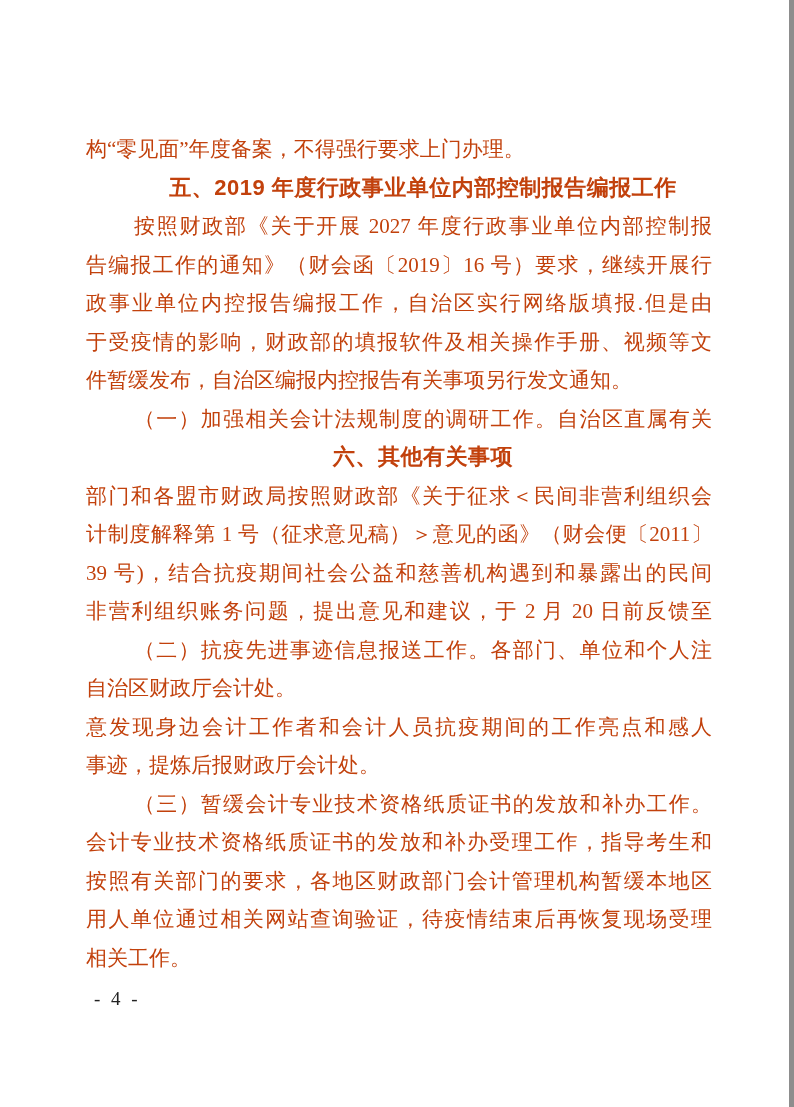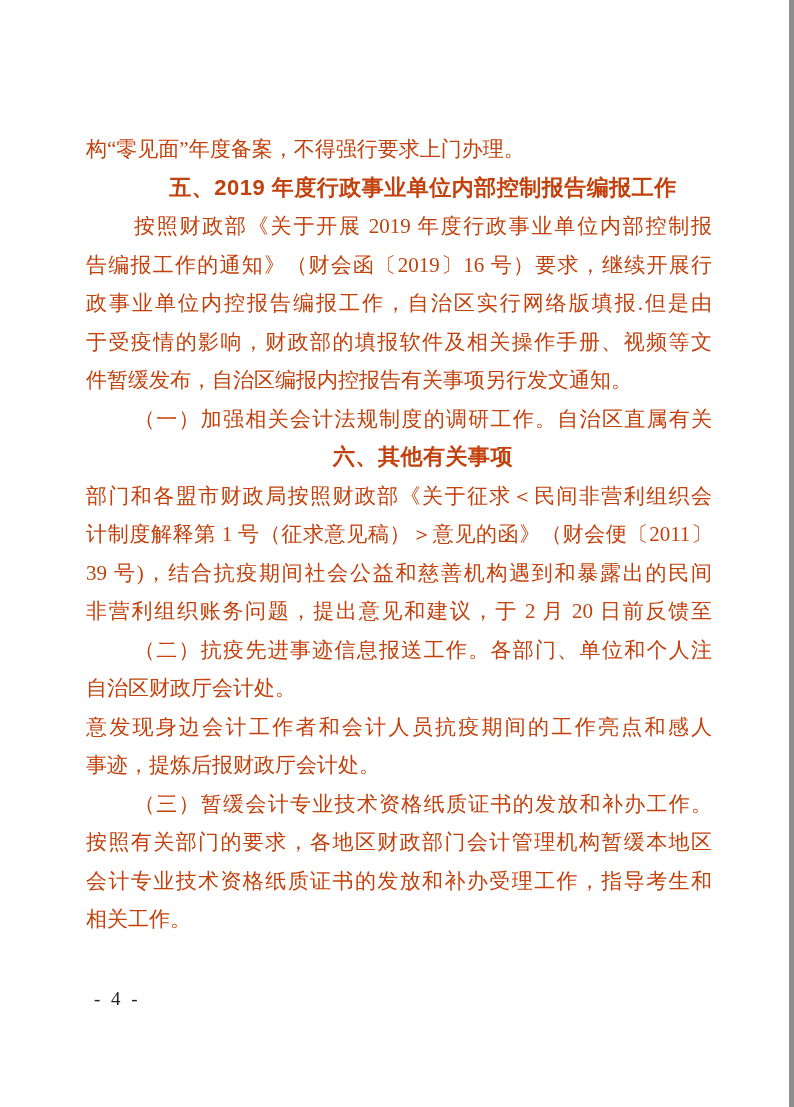--- a/index.html
+++ b/index.html
@@ -63,38 +63,39 @@
   }
 </style>
 </head>
 <body>
 
 <div class="page">
 
   <div class="content">
     <div class="line">构“零见面”年度备案，不得强行要求上门办理。</div>
     <div class="line heading indent">五、2019 年度行政事业单位内部控制报告编报工作</div>
-    <div class="line indent fill">按照财政部《关于开展 2019 年度行政事业单位内部控制报</div>
+    <div class="line indent fill">按照财政部《关于开展 2027 年度行政事业单位内部控制报</div>
     <div class="line fill">告编报工作的通知》（财会函〔2019〕16 号）要求，继续开展行</div>
     <div class="line fill">政事业单位内控报告编报工作，自治区实行网络版填报.但是由</div>
     <div class="line fill">于受疫情的影响，财政部的填报软件及相关操作手册、视频等文</div>
     <div class="line">件暂缓发布，自治区编报内控报告有关事项另行发文通知。</div>
     <div class="line indent fill">（一）加强相关会计法规制度的调研工作。自治区直属有关</div>
     <div class="line heading indent">六、其他有关事项</div>
     <div class="line fill">部门和各盟市财政局按照财政部《关于征求＜民间非营利组织会</div>
     <div class="line fill">计制度解释第 1 号（征求意见稿）＞意见的函》（财会便〔2011〕</div>
     <div class="line fill">39 号)，结合抗疫期间社会公益和慈善机构遇到和暴露出的民间</div>
     <div class="line fill">非营利组织账务问题，提出意见和建议，于 2 月 20 日前反馈至</div>
     <div class="line indent fill">（二）抗疫先进事迹信息报送工作。各部门、单位和个人注</div>
     <div class="line">自治区财政厅会计处。</div>
     <div class="line fill">意发现身边会计工作者和会计人员抗疫期间的工作亮点和感人</div>
     <div class="line">事迹，提炼后报财政厅会计处。</div>
     <div class="line indent fill">（三）暂缓会计专业技术资格纸质证书的发放和补办工作。</div>
+    <div class="line fill">会计专业技术资格纸质证书的发放和补办受理工作，指导考生和</div>
     <div class="line fill">按照有关部门的要求，各地区财政部门会计管理机构暂缓本地区</div>
-    <div class="line fill">会计专业技术资格纸质证书的发放和补办受理工作，指导考生和</div>
+    <div class="line fill">用人单位通过相关网站查询验证，待疫情结束后再恢复现场受理</div>
     <div class="line">相关工作。</div>
   </div>
 
   <div class="page-number">- 4 -</div>
 
   <div class="scan-edge"></div>
 
 </div>
 
 </body></html>

